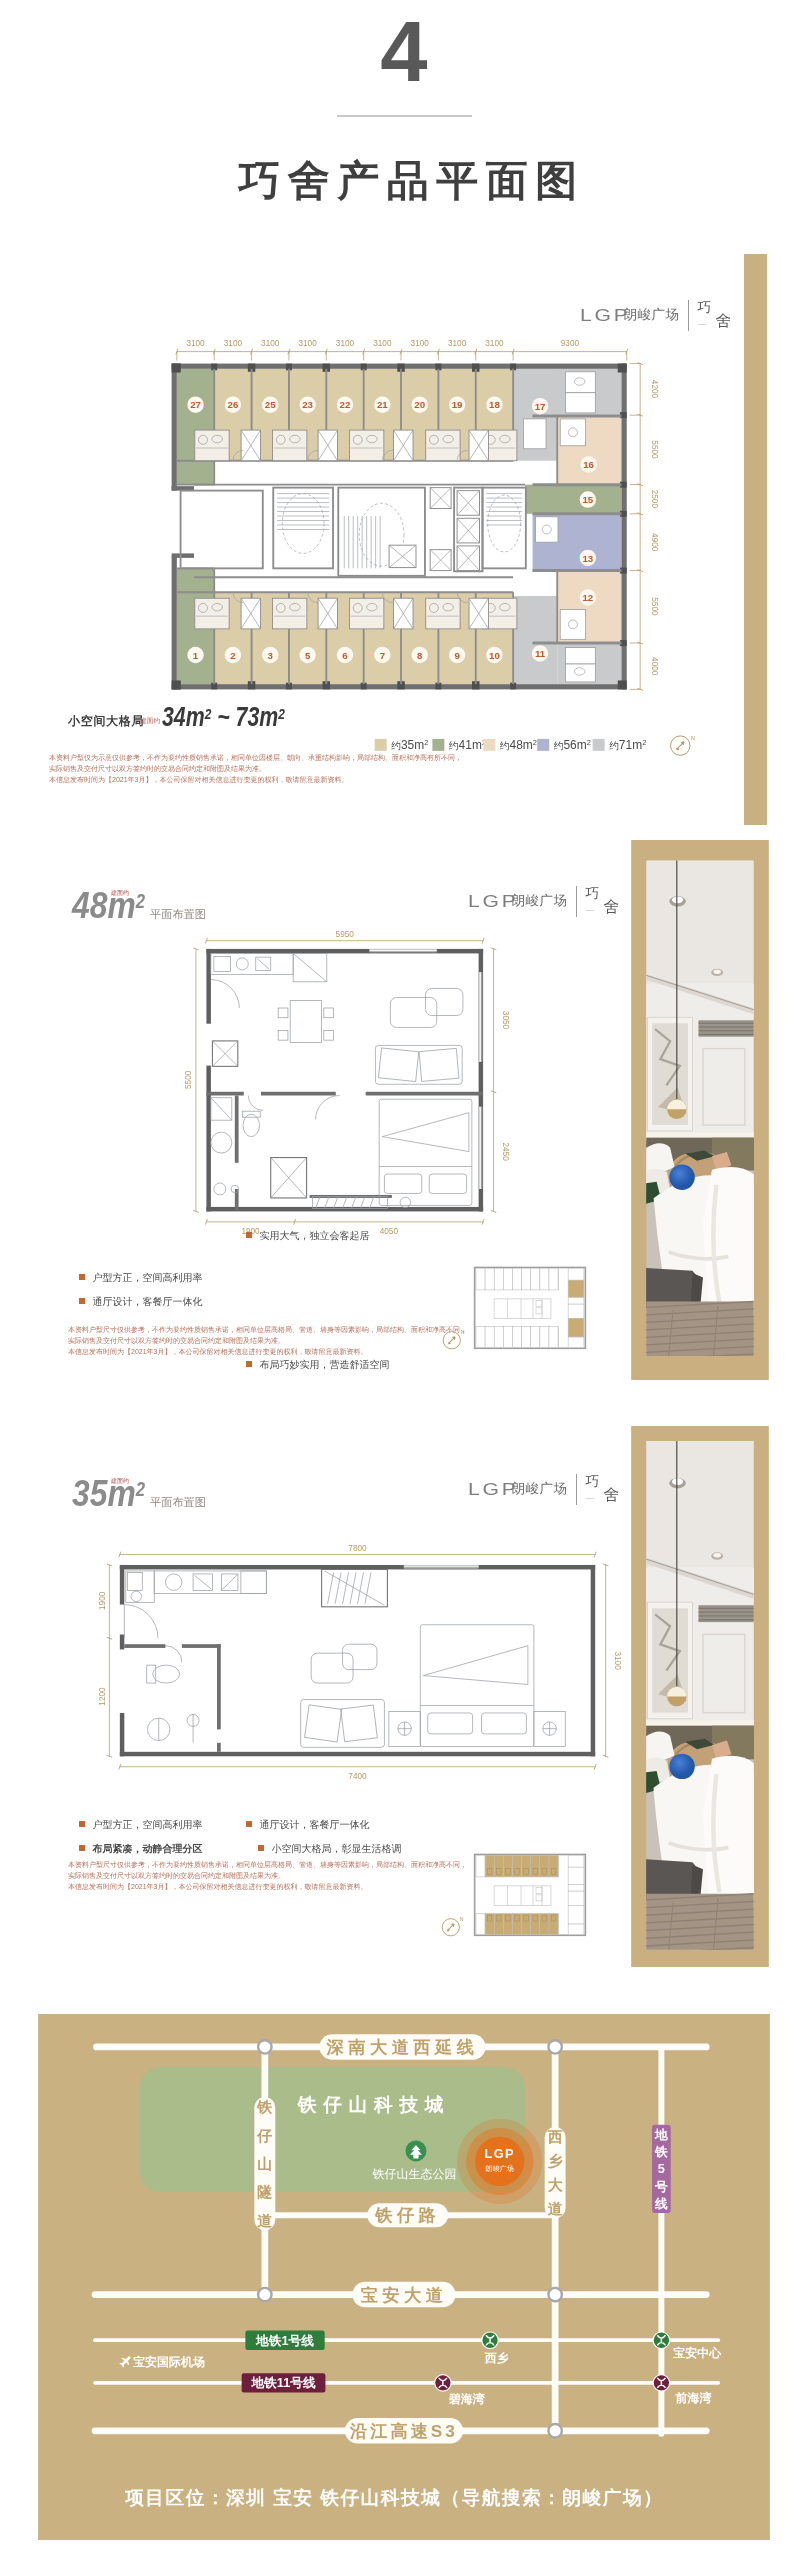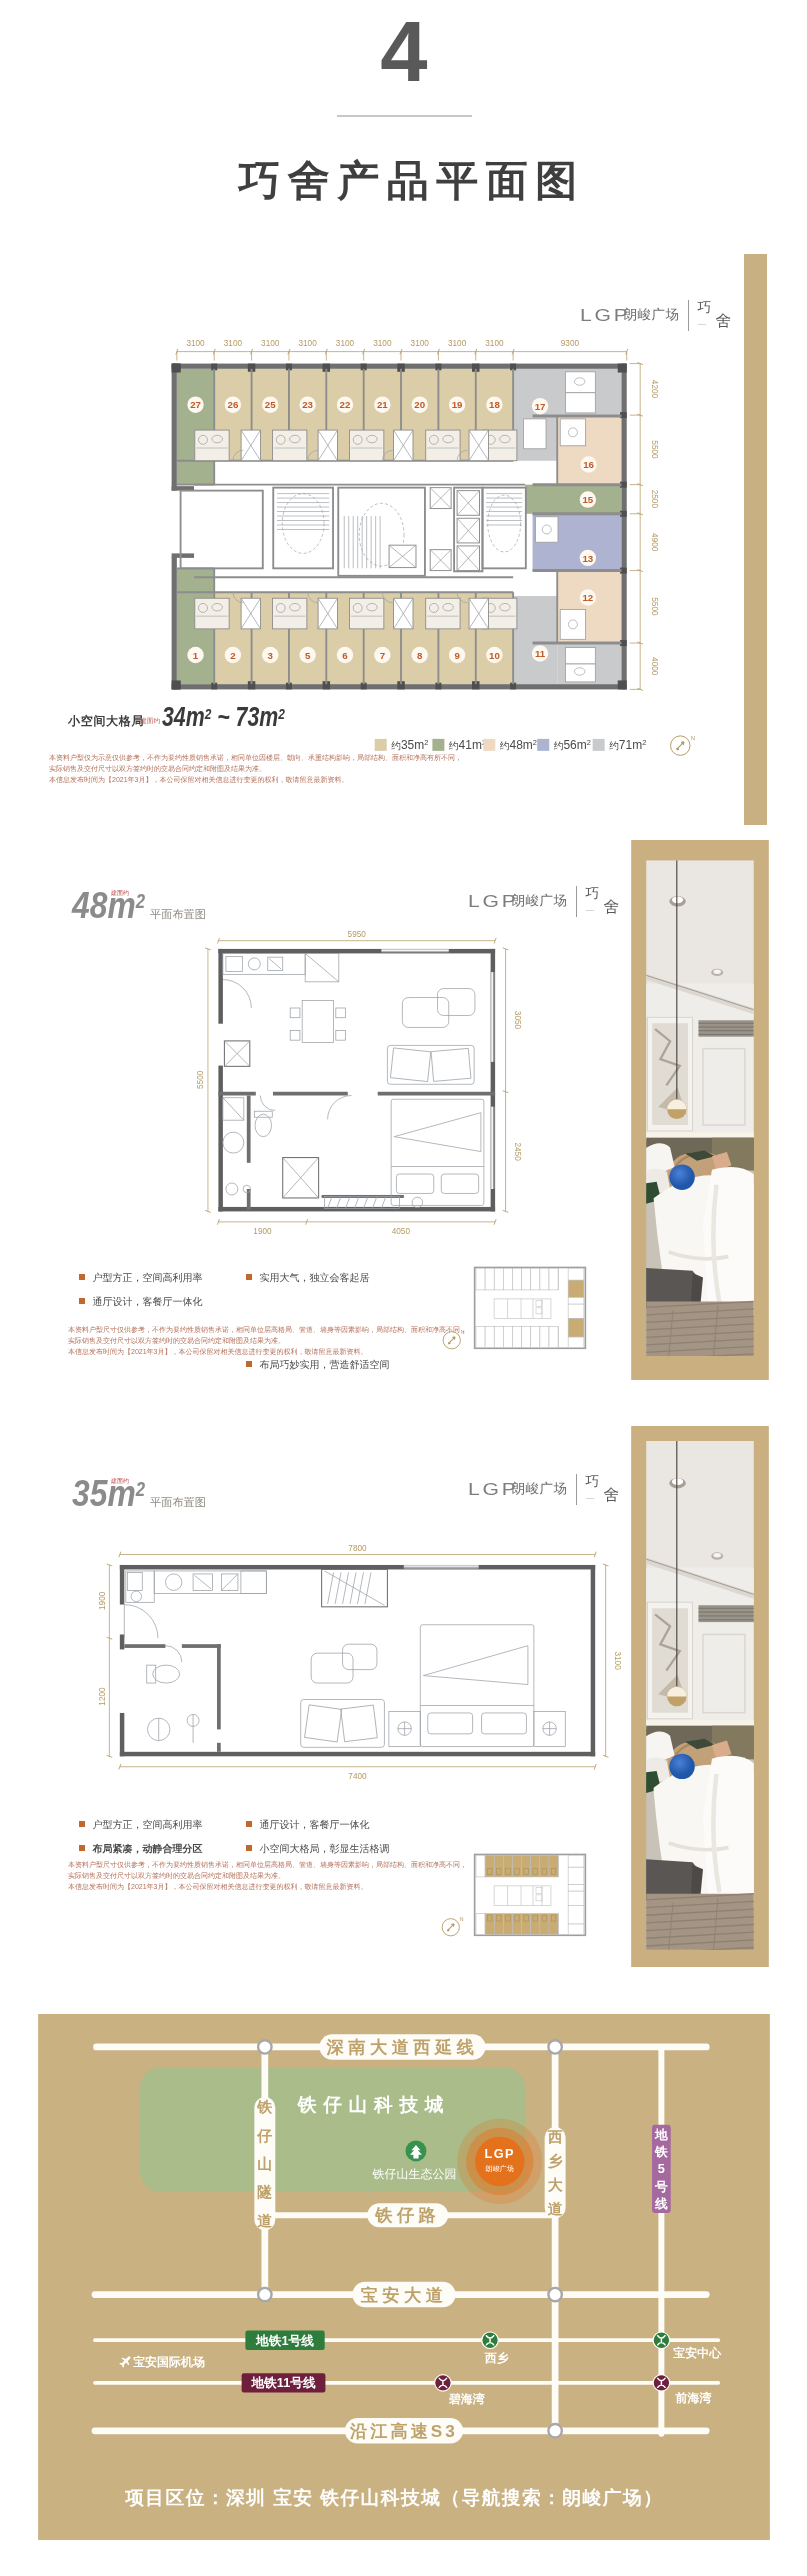--- a/index.html
+++ b/index.html
@@ -403,21 +403,21 @@
 <div class="logo" style="left:468px;top:884px;">
   <span class="lgp">LGP</span>
     <span class="lname">朗峻广场</span>
     <span class="lsep"></span>
   <span class="qs">
       <span class="q1">巧</span>
       <span class="q2">舍</span>
       <span class="ql">——</span>
     </span>
 </div>
-<div class="abs" id="plan2" style="left:187px;top:927px;"><svg width="344" height="337" viewBox="0 0 460 450">
+<div class="abs" id="plan2" style="left:175px;top:927px;"><svg width="344" height="337" viewBox="0 0 460 450">
 <g stroke="#b49a62" stroke-width="1" fill="none">
 <line x1="42" y1="18" x2="412" y2="18"></line>
 <line x1="42" y1="14" x2="42" y2="22" transform="rotate(20 42 18)"></line>
 <line x1="412" y1="14" x2="412" y2="22" transform="rotate(20 412 18)"></line>
 <line x1="28" y1="29" x2="28" y2="380"></line>
 <line x1="24" y1="29" x2="32" y2="29" transform="rotate(20 28 29)"></line>
 <line x1="24" y1="380" x2="32" y2="380" transform="rotate(20 28 380)"></line>
 <line x1="426" y1="29" x2="426" y2="380"></line>
 <line x1="422" y1="29" x2="430" y2="29" transform="rotate(20 426 29)"></line>
 <line x1="422" y1="220" x2="430" y2="220" transform="rotate(20 426 220)"></line>
@@ -504,21 +504,21 @@
 <path d="M98 225 a20 20 0 0 1 20 20" transform="rotate(180 108 235)"></path>
 <path d="M220 225 a32 32 0 0 0 -32 32"></path>
 </g>
 <rect x="128" y="308" width="48" height="54" fill="#fff" stroke="#6f6f6f" stroke-width="1.4"></rect>
       <path d="M128 308 l48 54 M176 308 l-48 54" stroke="#9aa0a6" stroke-width="1" fill="none"></path>
 <rect x="50" y="152" width="34" height="34" fill="#fff" stroke="#6f6f6f" stroke-width="1.4"></rect>
       <path d="M50 152 l34 34 M84 152 l-34 34" stroke="#9aa0a6" stroke-width="1" fill="none"></path>
 </svg></div>
 <div class="bullet" style="left:79px;top:1263px;"><i></i>户型方正，空间高利用率</div>
 <div class="bullet" style="left:79px;top:1287px;"><i></i>通厅设计，客餐厅一体化</div>
-<div class="bullet" style="left:246px;top:1263px;text-align:right;"><i></i>实用大气，独立会客起居</div>
+<div class="bullet" style="left:246px;top:1221px;text-align:right;"><i></i>实用大气，独立会客起居</div>
 <div class="bullet" style="left:246px;top:1350px;"><i></i>布局巧妙实用，营造舒适空间</div>
 <div class="disc" style="left:68px;top:1324px;">本资料户型尺寸仅供参考，不作为要约性质销售承诺，相同单位层高格局、管道、墙身等因素影响，局部结构、面积和净高不同，<br>实际销售及交付尺寸以双方签约时的交易合同约定和附图及结果为准。<br>本信息发布时间为【2021年3月】，本公司保留对相关信息进行变更的权利，敬请留意最新资料。</div>
 <div class="abs" id="key2" style="left:464px;top:1257px;"><svg width="135" height="101" viewBox="0 0 180 135">
 <rect x="14" y="14" width="148" height="108" fill="#fff" stroke="#9e9e9e" stroke-width="2.2"></rect>
 <rect x="15.8" y="15" width="12.2" height="29" fill="#fff" stroke="#bcbcbc" stroke-width="0.8"></rect>
 <rect x="28.0" y="15" width="12.2" height="29" fill="#fff" stroke="#bcbcbc" stroke-width="0.8"></rect>
 <rect x="40.2" y="15" width="12.2" height="29" fill="#fff" stroke="#bcbcbc" stroke-width="0.8"></rect>
 <rect x="52.4" y="15" width="12.2" height="29" fill="#fff" stroke="#bcbcbc" stroke-width="0.8"></rect>
 <rect x="64.6" y="15" width="12.2" height="29" fill="#fff" stroke="#bcbcbc" stroke-width="0.8"></rect>
 <rect x="76.8" y="15" width="12.2" height="29" fill="#fff" stroke="#bcbcbc" stroke-width="0.8"></rect>
@@ -722,21 +722,21 @@
 <circle cx="158" cy="245" r="8"></circle>
 <line x1="158" y1="237" x2="158" y2="275"></line>
 <path d="M66 90 a45 45 0 0 1 45 45" fill="none"></path>
 <line x1="66" y1="90" x2="66" y2="135"></line>
 <path d="M121 145 a22 22 0 0 1 22 22"></path>
 </g>
 </svg></div>
 <div class="bullet" style="left:79px;top:1810px;"><i></i>户型方正，空间高利用率</div>
 <div class="bullet" style="left:79px;top:1834px;font-weight:bold;"><i></i>布局紧凑，动静合理分区</div>
 <div class="bullet" style="left:246px;top:1810px;"><i></i>通厅设计，客餐厅一体化</div>
-<div class="bullet" style="left:246px;top:1834px;"><i></i>小空间大格局，彰显生活格调</div>
+<div class="bullet" style="left:258px;top:1834px;"><i></i>小空间大格局，彰显生活格调</div>
 <div class="disc" style="left:68px;top:1859px;">本资料户型尺寸仅供参考，不作为要约性质销售承诺，相同单位层高格局、管道、墙身等因素影响，局部结构、面积和净高不同，<br>实际销售及交付尺寸以双方签约时的交易合同约定和附图及结果为准。<br>本信息发布时间为【2021年3月】，本公司保留对相关信息进行变更的权利，敬请留意最新资料。</div>
 <div class="abs" id="key3" style="left:464px;top:1844px;"><svg width="135" height="101" viewBox="0 0 180 135">
 <rect x="14" y="14" width="148" height="108" fill="#fff" stroke="#9e9e9e" stroke-width="2.2"></rect>
 <rect x="15.8" y="15" width="12.2" height="29" fill="#fff" stroke="#bcbcbc" stroke-width="0.8"></rect>
 <rect x="28.0" y="15" width="12.2" height="29" fill="#c9ab74" stroke="#bcbcbc" stroke-width="0.8"></rect>
 <rect x="31.0" y="33" width="6" height="8" fill="none" stroke="#a89257" stroke-width="0.8"></rect>
 <rect x="40.2" y="15" width="12.2" height="29" fill="#c9ab74" stroke="#bcbcbc" stroke-width="0.8"></rect>
 <rect x="43.2" y="33" width="6" height="8" fill="none" stroke="#a89257" stroke-width="0.8"></rect>
 <rect x="52.4" y="15" width="12.2" height="29" fill="#c9ab74" stroke="#bcbcbc" stroke-width="0.8"></rect>
 <rect x="55.4" y="33" width="6" height="8" fill="none" stroke="#a89257" stroke-width="0.8"></rect>

